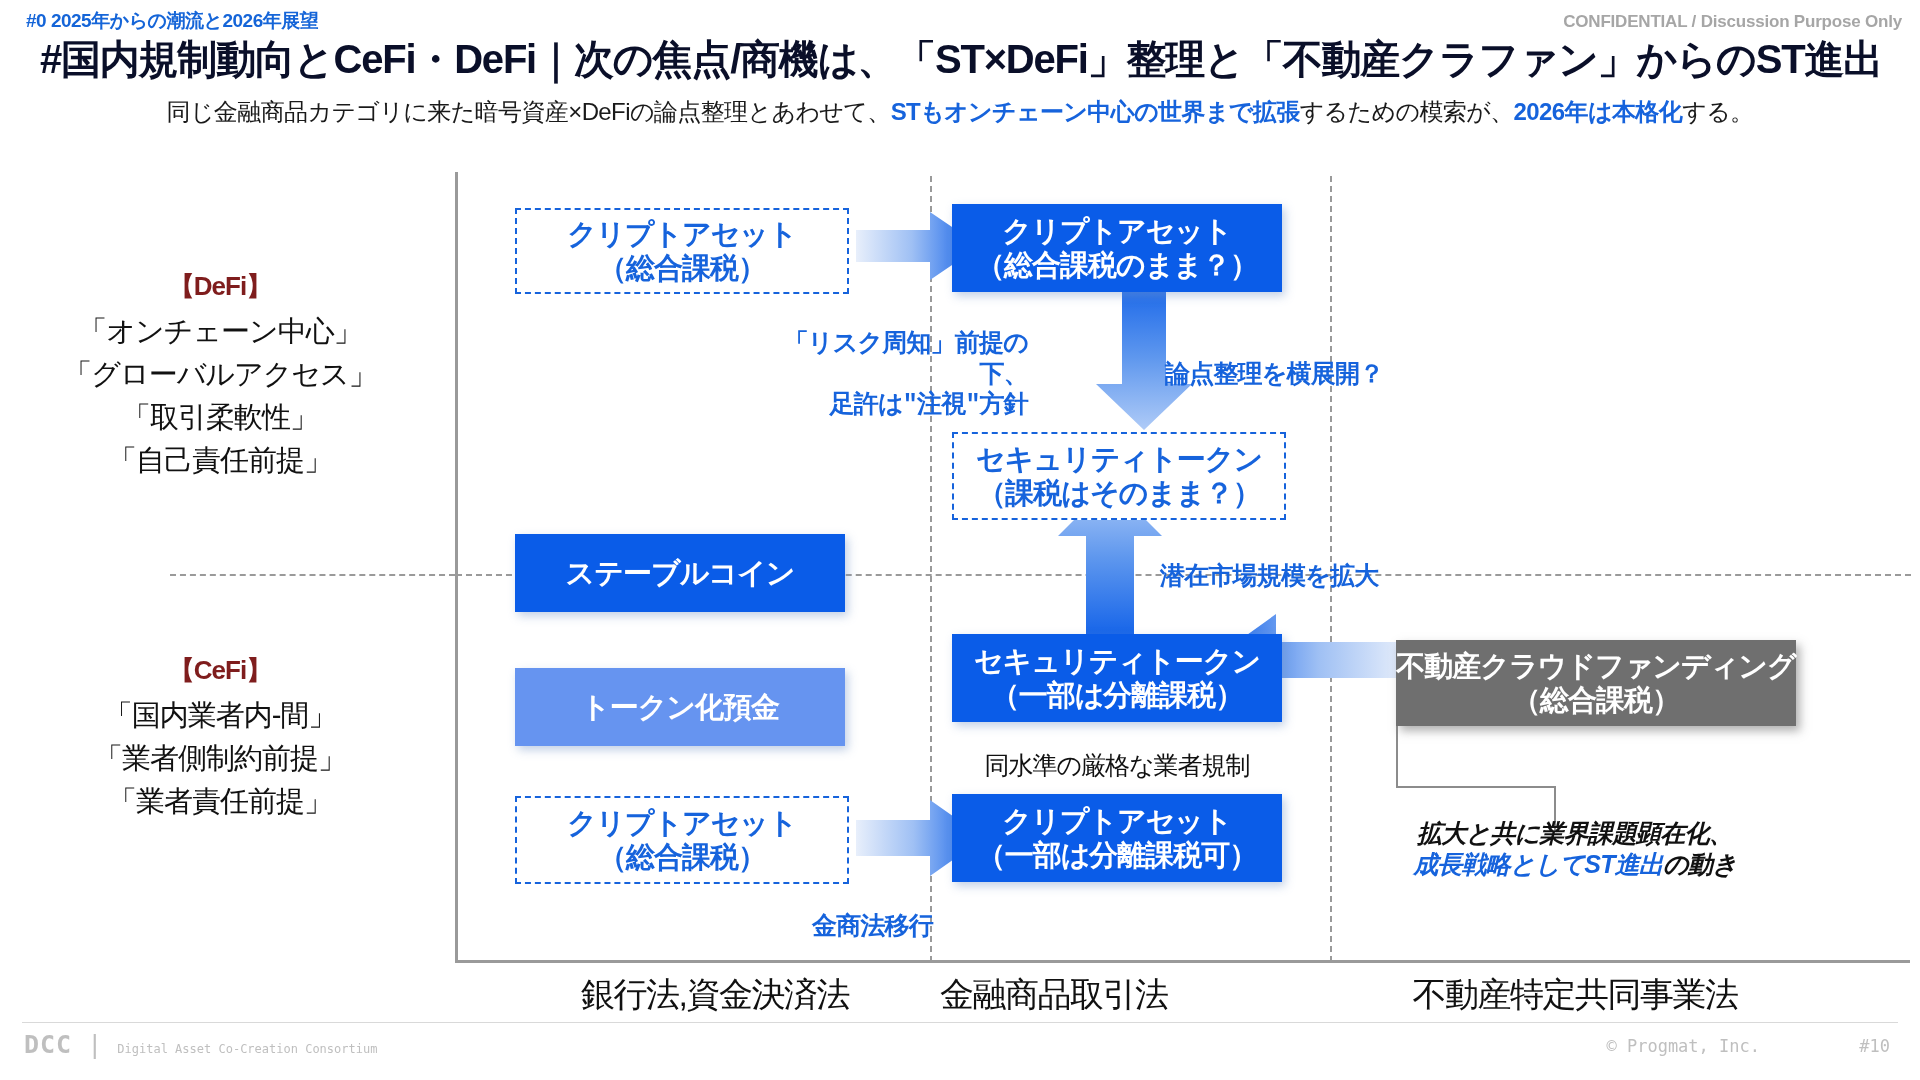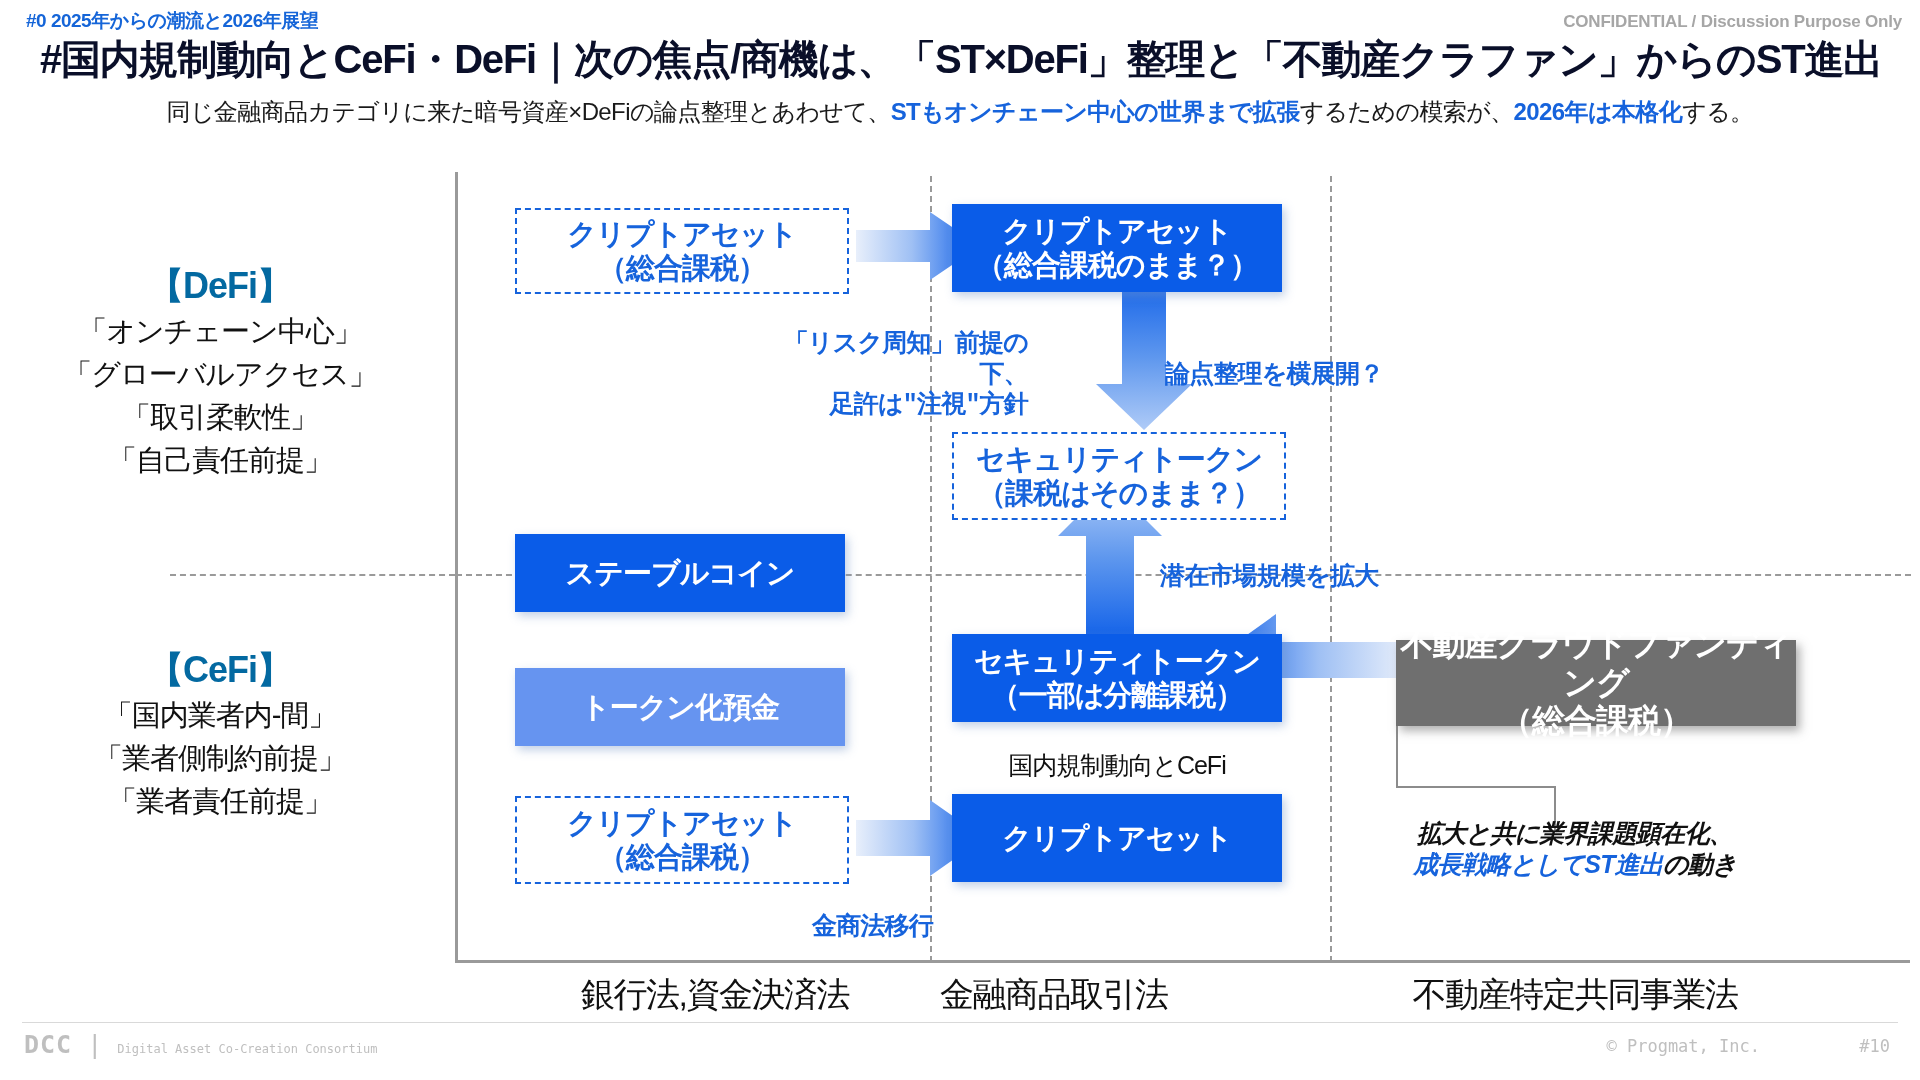--- a/index.html
+++ b/index.html
@@ -37,39 +37,39 @@
 
   .divider-v{
     position:absolute;width:0;border-left:2px dashed #9a9a9a;
   }
   .divider-h{
     position:absolute;height:0;border-top:2px dashed #9a9a9a;
   }
 
   
   .side-group{width:420px;text-align:center;}
-  .side-title{font-size:36px;font-weight:bold;color:#0369a1;letter-spacing:-1px;line-height:48px;}
+  .side-title{font-size:26px;font-weight:bold;color:#7f1d1d;letter-spacing:-1px;line-height:48px;}
   .side-item{font-size:29px;color:#111;letter-spacing:-1px;line-height:43px;}
 
   
   .box{
     position:absolute;display:flex;flex-direction:column;
     align-items:center;justify-content:center;text-align:center;
     font-weight:bold;letter-spacing:-1px;line-height:1.18;
   }
   .box-solid-blue{
     background:#0A5CE8;color:#fff;font-size:29px;
     box-shadow:3px 4px 9px rgba(120,150,200,.45);
   }
   .box-light-blue{
     background:#6694F0;color:#fff;font-size:29px;
     box-shadow:3px 4px 9px rgba(120,150,200,.45);
   }
   .box-gray{
-    background:#6F6F6F;color:#fff;font-size:33px;
+    background:#6F6F6F;color:#fff;font-size:29px;
     box-shadow:4px 5px 9px rgba(100,100,100,.5);
   }
   .box-dashed{
     border:2px dashed #1663DC;color:#1663DC;font-size:29px;background:#fff;
   }
 
   
   .note{position:absolute;font-weight:bold;letter-spacing:-0.8px;line-height:1.22;}
   .note-blue{color:#1663DC;font-size:25px;}
   .note-black{color:#111;font-size:25px;font-weight:normal;letter-spacing:-1px;}
@@ -214,32 +214,33 @@
   <div>（総合課税）</div>
 </div>
 
 <div class="box box-dashed" style="left:515px;top:796px;width:330px;height:84px;">
   <div>クリプトアセット</div>
   <div>（総合課税）</div>
 </div>
 
 <div class="box box-solid-blue" style="left:952px;top:794px;width:330px;height:88px;">
   <div>クリプトアセット</div>
+  <div>（一部は分離課税可）</div>
 </div>
 
 <div class="note note-blue" style="left:738px;top:330px;width:290px;text-align:right;font-family:Liberation Mono, monospace;">
   <div>「リスク周知」前提の下、</div>
   <div>足許は"注視"方針</div>
 </div>
 
 <div class="note note-blue" style="left:1165px;top:358px;white-space:nowrap;">論点整理を横展開？</div>
 
 <div class="note note-blue" style="left:1160px;top:560px;white-space:nowrap;">潜在市場規模を拡大</div>
 
-<div class="note note-black" style="left:952px;top:750px;width:330px;text-align:center;white-space:nowrap;">国内規制動向とCeFi</div>
+<div class="note note-black" style="left:952px;top:750px;width:330px;text-align:center;white-space:nowrap;">同水準の厳格な業者規制</div>
 
 <div class="note note-blue" style="left:812px;top:910px;white-space:nowrap;">金商法移行</div>
 
 <div class="note note-mixed" style="left:1360px;top:818px;width:430px;text-align:center;">
   <div>拡大と共に業界課題顕在化、</div>
   <div><span class="hl">成長戦略としてST進出</span><span>の動き</span></div>
 </div>
 
 <div class="axis-label" style="left:500px;top:972px;width:430px;text-align:center;">銀行法,資金決済法</div>
 <div class="axis-label" style="left:940px;top:972px;width:390px;text-align:left;">金融商品取引法</div>

